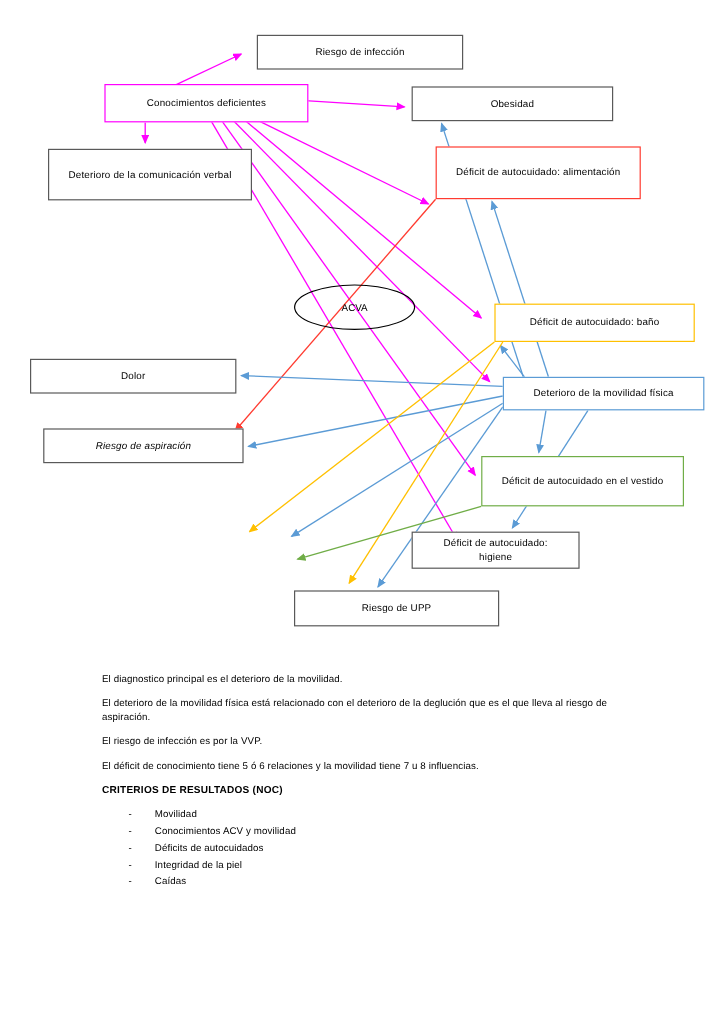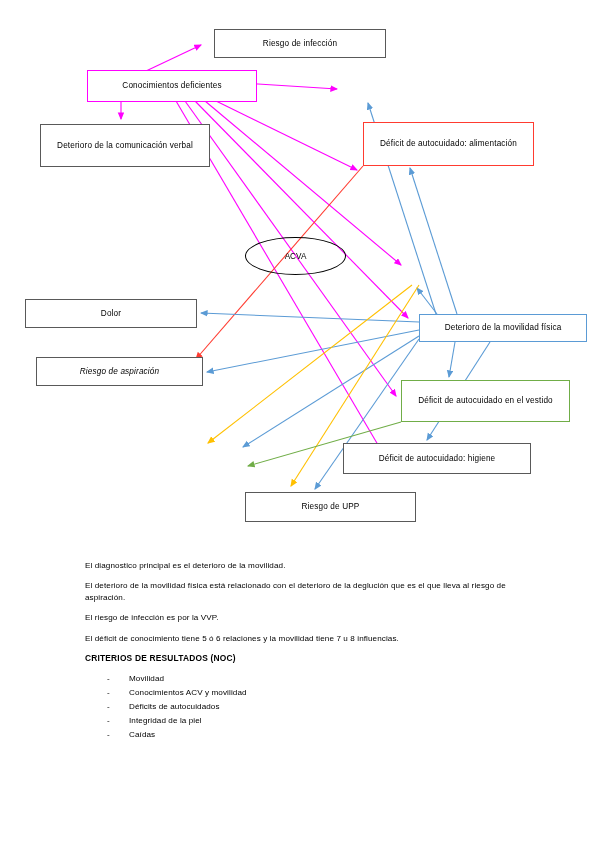--- a/index.html
+++ b/index.html
@@ -161,51 +161,57 @@
     </svg>
 
     <div class="node gray" style="left:214px; top:29px; width:172px; height:29px;">
       <span>Riesgo de infección</span>
     </div>
 
     <div class="node magenta" style="left:71px; top:70px; width:170px; height:32px;margin-left:16px;">
       <span>Conocimientos deficientes</span>
     </div>
 
+    <div class="node gray" style="left:343px; top:72px; width:168px; height:29px;">
+      <span>Obesidad</span>
+    </div>
 
     <div class="node gray" style="left:40px; top:124px; width:170px; height:43px;">
       <span>Deterioro de la comunicación verbal</span>
     </div>
 
     <div class="node red" style="left:363px; top:122px; width:171px; height:44px;">
       <span>Déficit de autocuidado: alimentación</span>
     </div>
 
     <div class="ellipse-node" style="left:245px; top:237px; width:101px; height:38px;">
       <span>ACVA</span>
     </div>
 
+    <div class="node orange" style="left:412px; top:253px; width:167px; height:32px;">
+      <span>Déficit de autocuidado: baño</span>
+    </div>
 
     <div class="node gray" style="left:25px; top:299px; width:172px; height:29px;justify-content:center;">
       <span>Dolor</span>
     </div>
 
     <div class="node blue" style="left:419px; top:314px; width:168px; height:28px;text-align:center;">
       <span>Deterioro de la movilidad física</span>
     </div>
 
     <div class="node gray" style="left:36px; top:357px; width:167px; height:29px;font-style:italic;">
       <span>Riesgo de aspiración</span>
     </div>
 
     <div class="node green" style="left:401px; top:380px; width:169px; height:42px;">
       <span>Déficit de autocuidado en el vestido</span>
     </div>
 
-    <div class="node gray" style="left:343px; top:443px; width:188px; height:31px;">
+    <div class="node gray" style="left:343px; top:443px; width:140px; height:31px;">
       <span>Déficit de autocuidado: higiene</span>
     </div>
 
 
     <div class="node gray" style="left:245px; top:492px; width:171px; height:30px;">
       <span>Riesgo de UPP</span>
     </div>
 
   </div>
 

